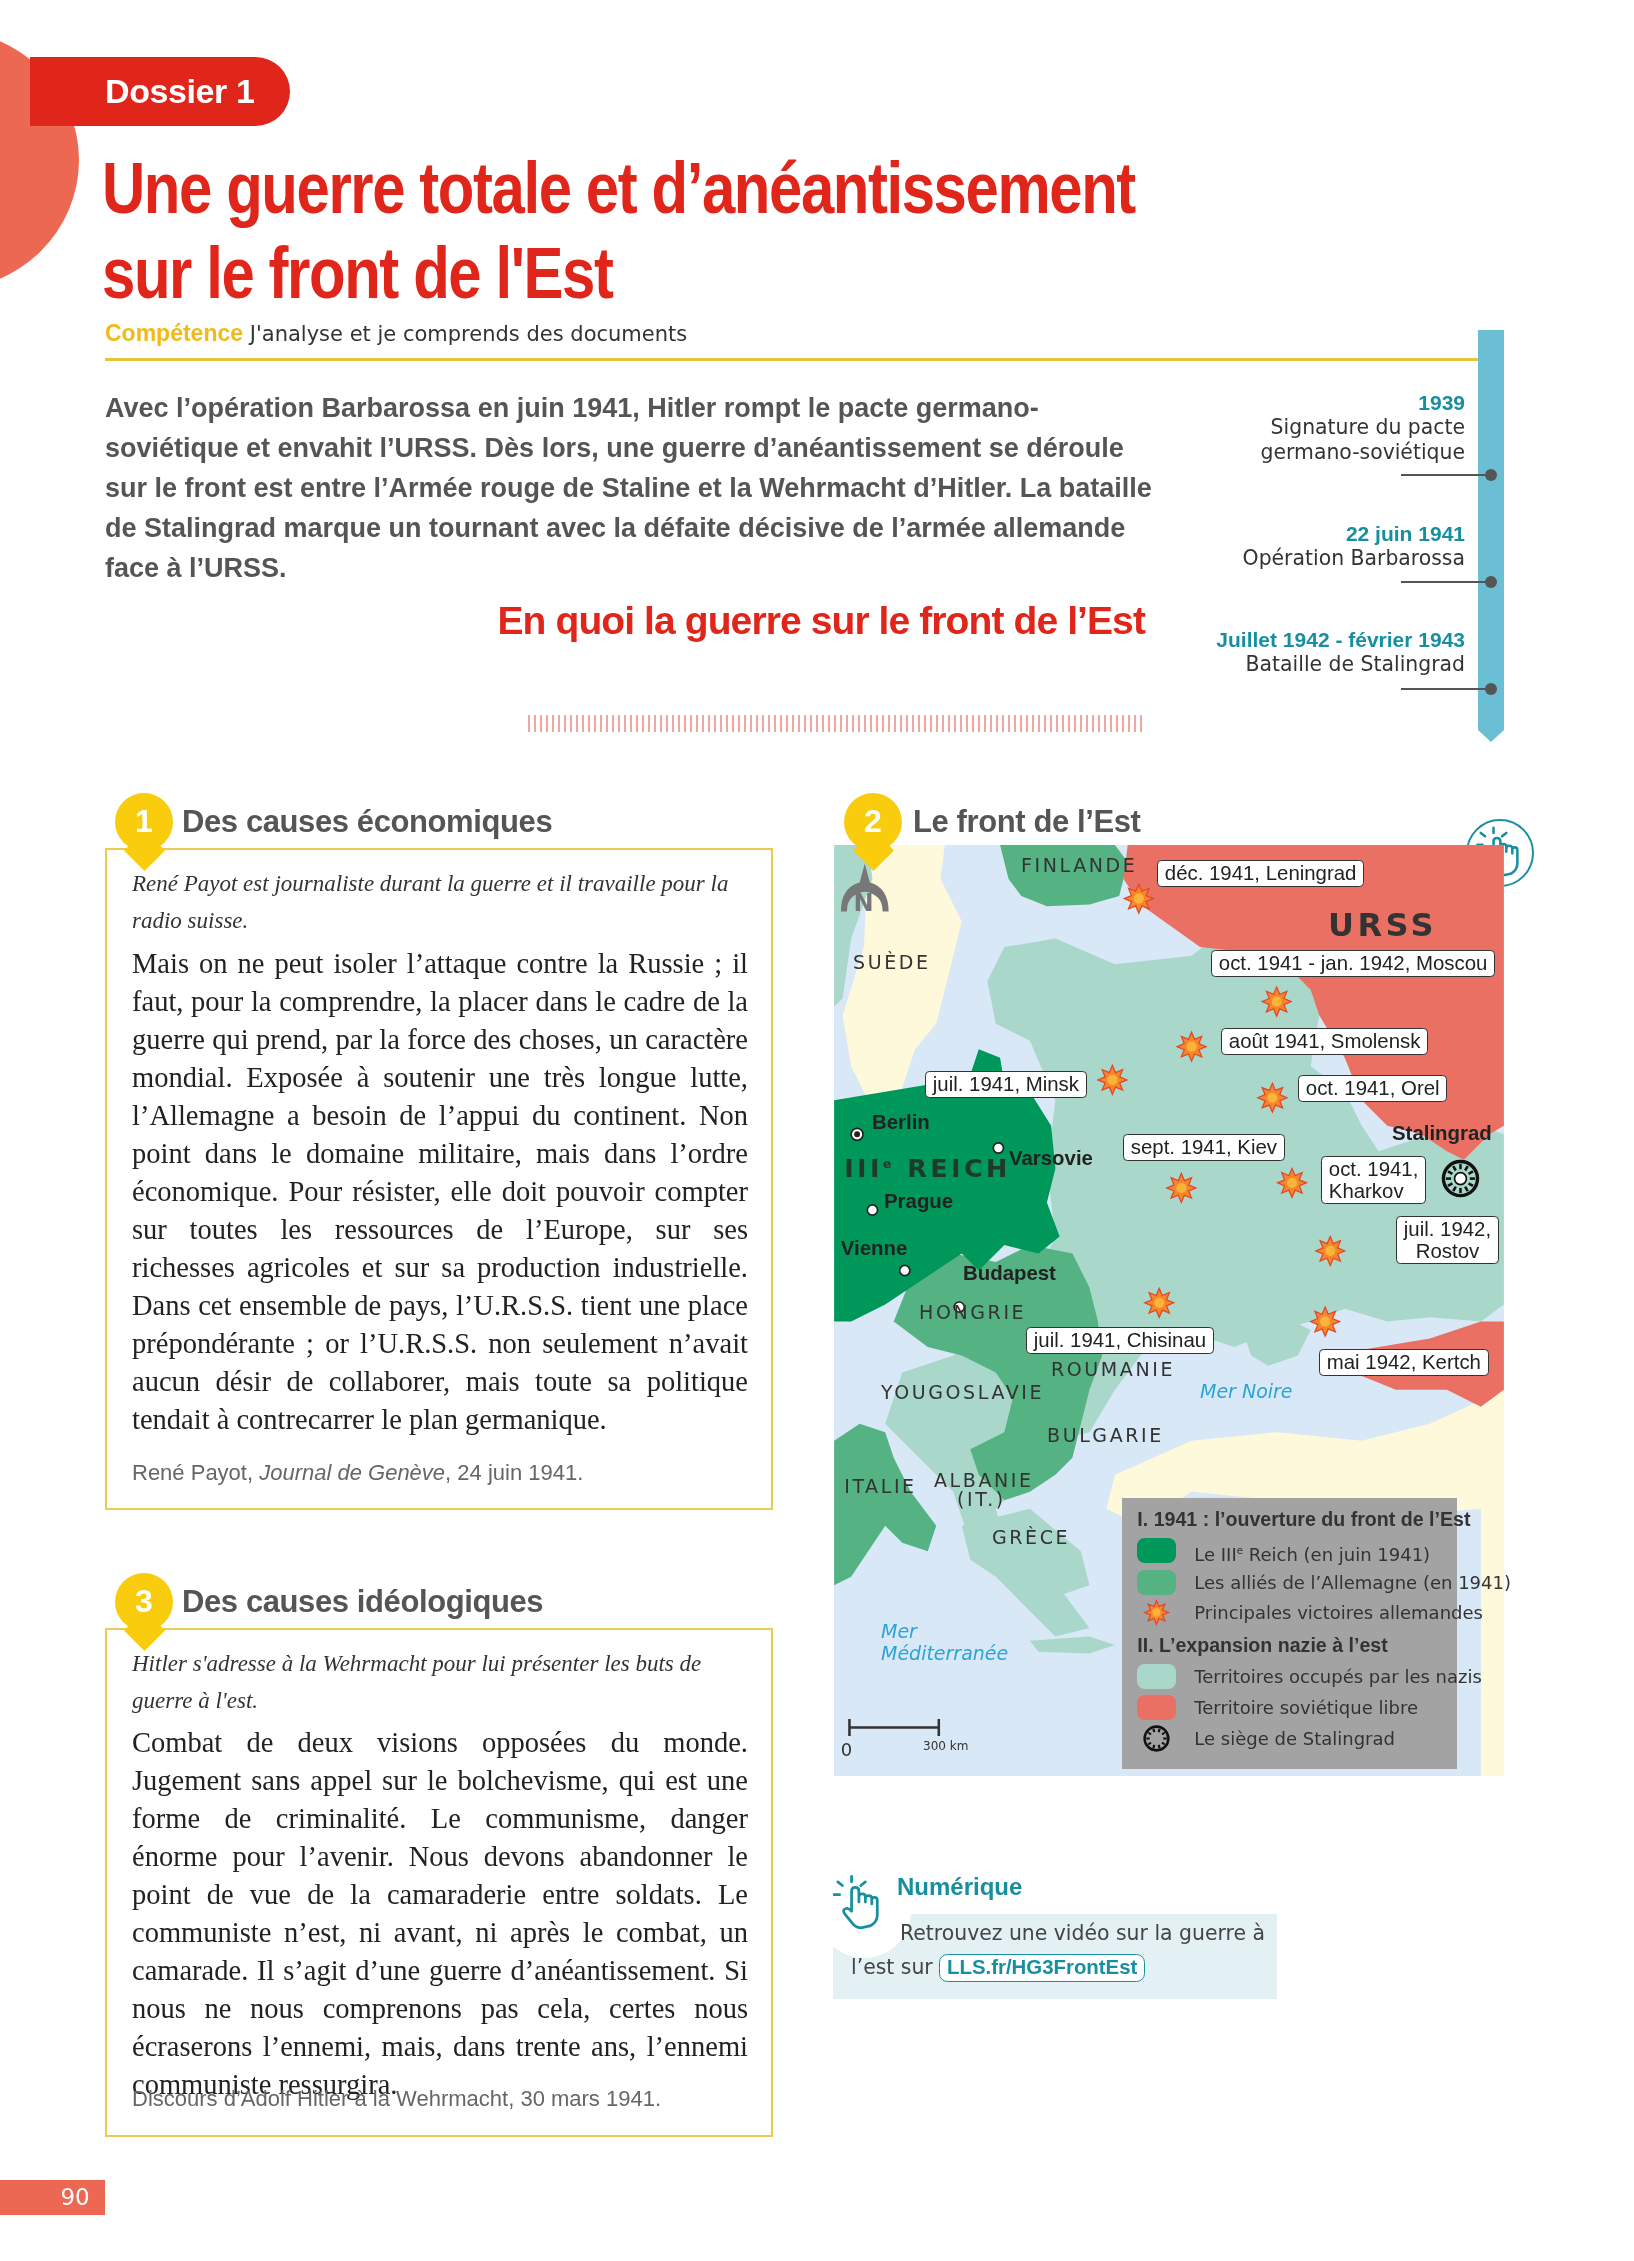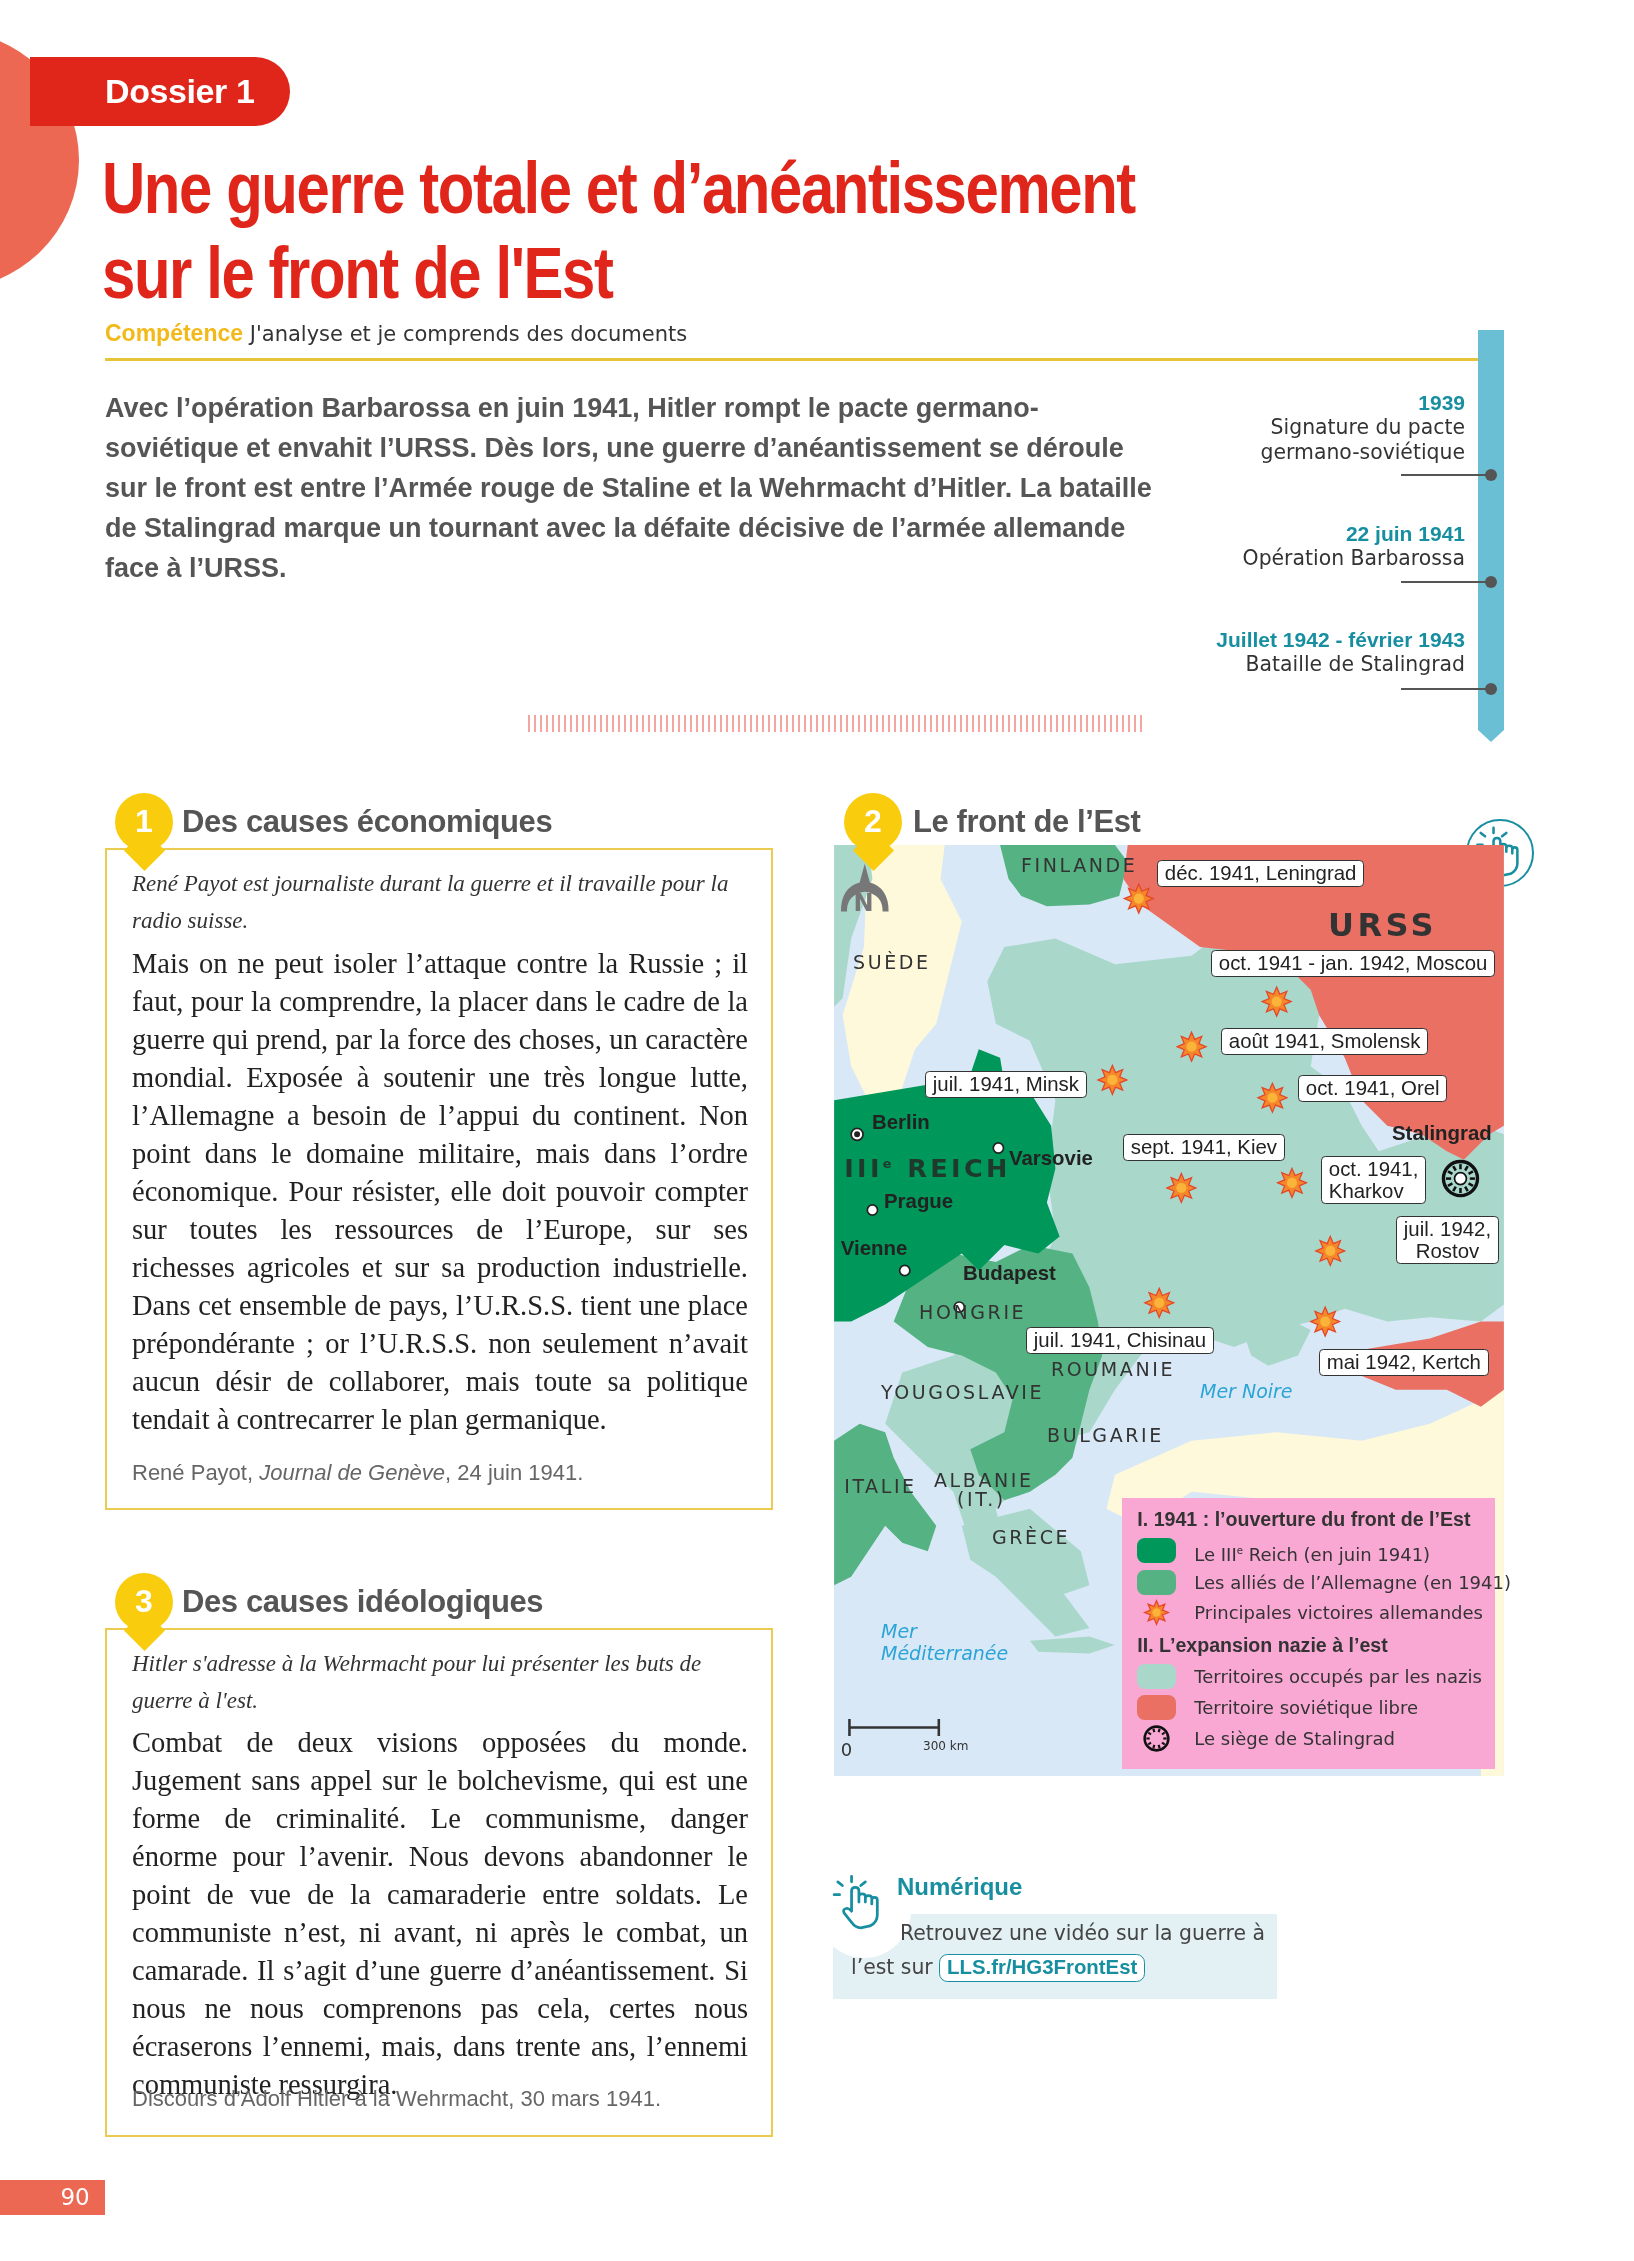--- a/index.html
+++ b/index.html
@@ -38,21 +38,21 @@
   .doc-body { font-family:"Liberation Serif", serif; font-size:28.5px; line-height:38px; color:#222; text-align:justify; }
   .doc-source { font-family:"Liberation Sans", sans-serif; font-size:22px; color:#666; text-align:left; }
 
   .map { left:834px; top:845px; width:670px; height:931px; overflow:hidden; background:#d8e8f6; }
   .map svg { position:absolute; left:0; top:0; }
   .lbl { position:absolute; background:#fff; border:1.7px solid #333; border-radius:4.3px; padding:0.9px 6.8px;
          font-family:"Liberation Sans", sans-serif; font-size:20.4px; line-height:23px; color:#222; white-space:nowrap; font-weight:500;}
   .country { position:absolute; font-family:"DejaVu Sans", sans-serif; font-size:19px; letter-spacing:2.6px; color:#333; white-space:nowrap; }
   .city { position:absolute; font-family:"Liberation Sans", sans-serif; font-weight:bold; font-size:20.4px; color:#222; white-space:nowrap; }
   .sea { position:absolute; font-family:"DejaVu Sans", sans-serif; font-style:italic; font-size:19px; color:#2ba4d6; text-align:left; }
-  .legend { left:1122px; top:1498px; width:373px; height:271px; background:#f9a8d4; }
+  .legend { left:1122px; top:1498px; width:335px; height:271px; background:#a3a3a3; }
   .leg-h { position:absolute; left:15.3px; font-family:"Liberation Sans", sans-serif; font-weight:bold; font-size:19.6px; color:#333; white-space:nowrap; }
   .leg-row { position:absolute; left:15.3px; height:25.5px; }
   .leg-sw { position:absolute; left:0; top:1.7px; width:39px; height:25.5px; border-radius:7.7px; }
   .leg-t { position:absolute; left:57px; top:0; font-family:"DejaVu Sans", sans-serif; font-size:18px; color:#333; white-space:nowrap; line-height:29px; }
 
   .click-icon { left:1466px; top:819px; width:68px; height:68px; border:2.6px solid #178fa0; border-radius:50%; background:#fff; box-sizing:border-box; }
 
   .num-box { left:833px; top:1914px; width:444px; height:85px; background:#e3f0f4; }
   .num-icon-bg { left:817px; top:1864px; width:94px; height:94px; border-radius:50%; background:#fff; }
   .num-title { left:897px; top:1873px; color:#178fa0; font-family:"Liberation Sans", sans-serif; font-weight:bold; font-size:24px; }
@@ -71,20 +71,21 @@
   <div>sur le front de l'Est</div>
 </div>
 <div class="abs competence">
   <span class="k">Compétence</span><span class="v">J'analyse et je comprends des documents</span>
 </div>
 <div class="abs rule-yellow"></div>
 
 <div class="abs intro">Avec l’opération Barbarossa en juin 1941, Hitler rompt le pacte germano-soviétique et envahit l’URSS. Dès lors, une guerre d’anéantissement se déroule sur le front est entre l’Armée rouge de Staline et la Wehrmacht d’Hitler. La bataille de Stalingrad marque un tournant avec la défaite décisive de l’armée allemande face à l’URSS.</div>
 
 <div class="abs question">
+  <div>En quoi la guerre sur le front de l’Est</div>
 </div>
 <div class="abs question-hatch"></div>
 
 <div class="abs timeline-bar"></div>
 <div class="abs timeline-tip"></div>
 
 <div class="abs tl-item" style="top:390px;">
   <div class="tl-date">1939</div>
   <div class="tl-text">Signature du pacte</div>
   <div class="tl-text">germano-soviétique</div>

